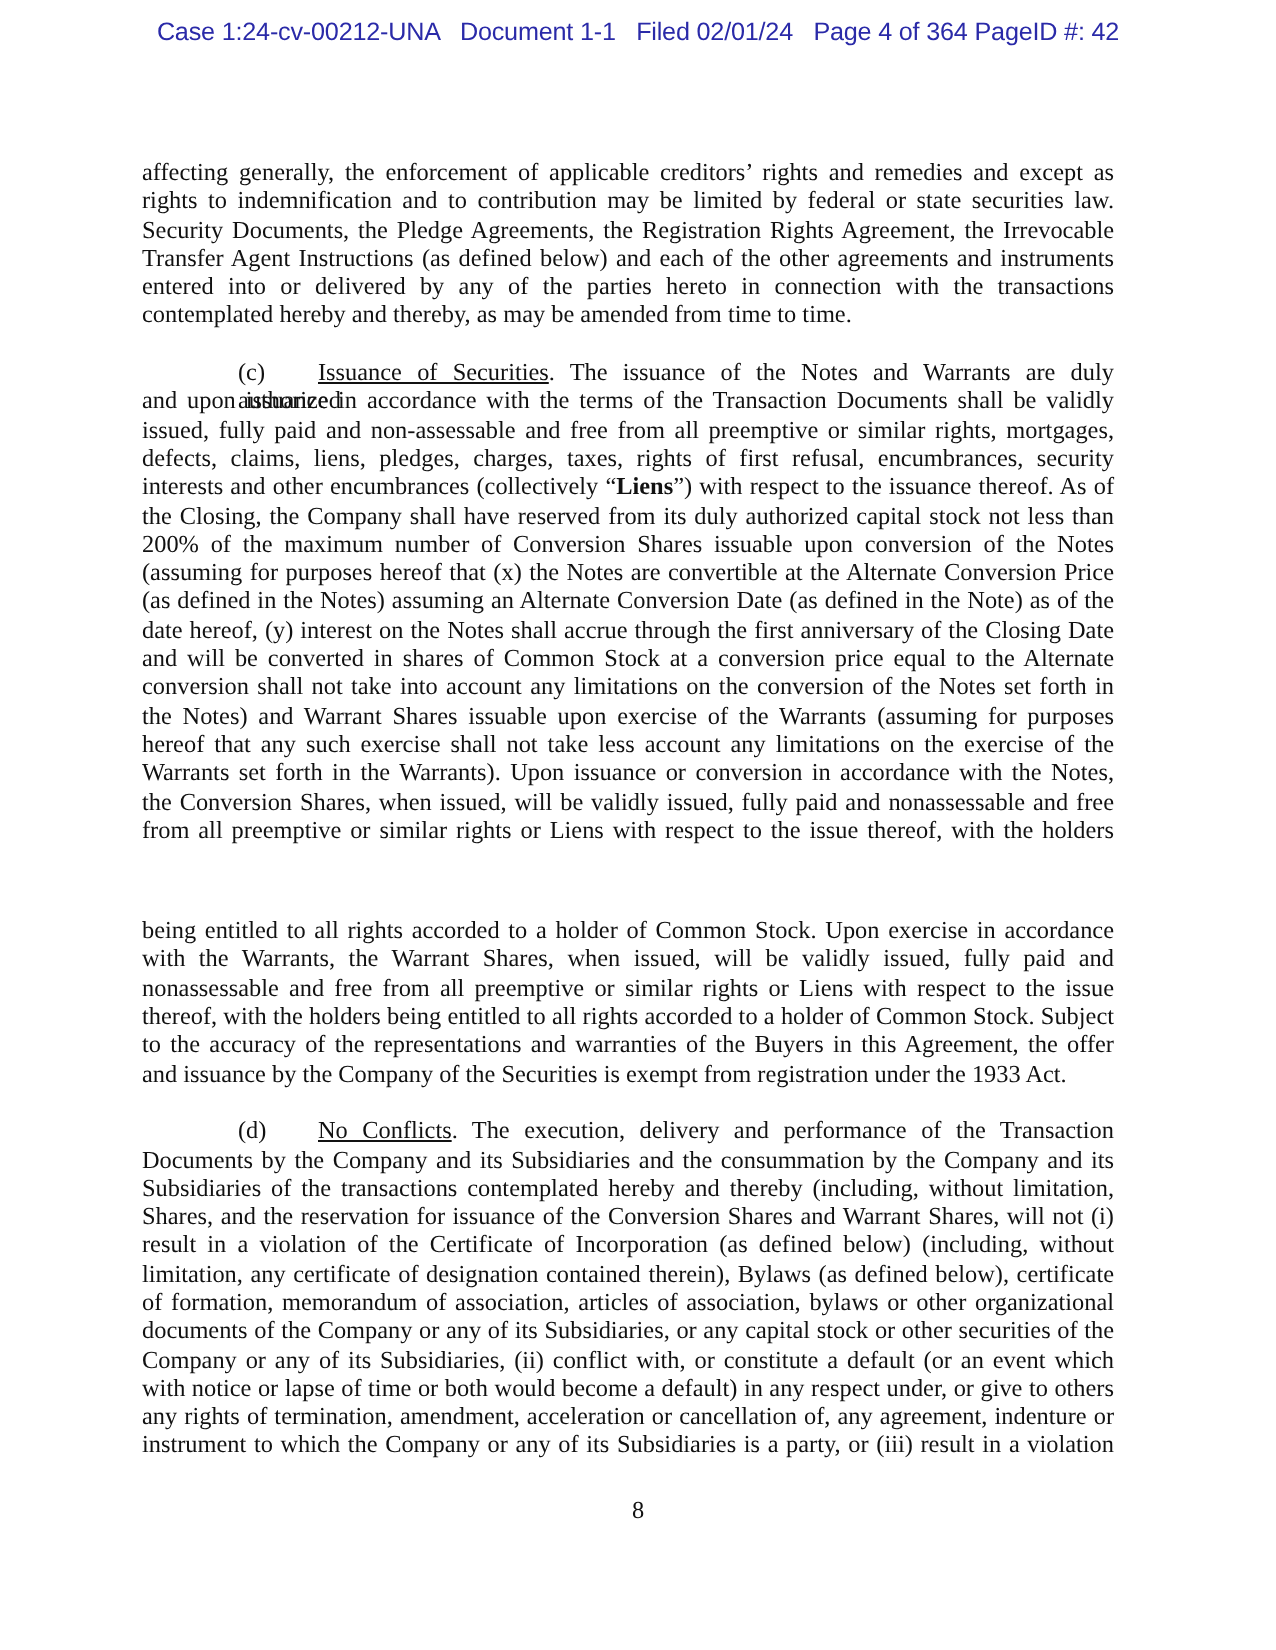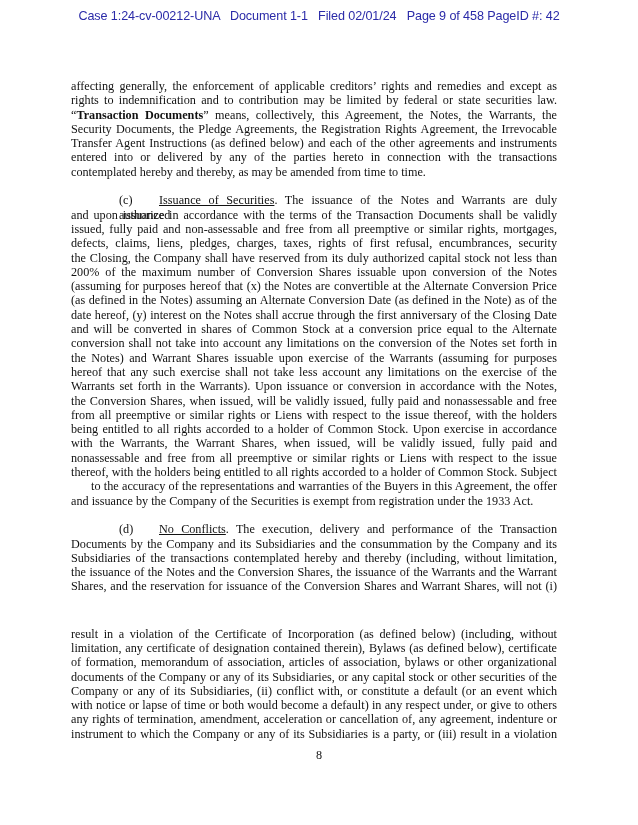--- a/index.html
+++ b/index.html
@@ -24,66 +24,65 @@
   .u { text-decoration: underline; }
   b { font-weight: bold; }
   .page-num {
     position: absolute; top: 748px; left: 0; width: 638px; text-align: center;
     font-family: "Liberation Serif", serif; font-size: 12.2px; color: #111;
   }
 </style>
 </head>
 <body>
 
-<div class="header"><span>Case 1:24-cv-00212-UNA</span>   <span>Document 1-1</span>   <span>Filed 02/01/24</span>   <span>Page 9 of 458</span> <span>PageID #: 42</span></div>
+<div class="header"><span>Case 1:24-cv-00212-UNA</span>   <span>Document 1-1</span>   <span>Filed 02/01/24</span>   <span>Page 4 of 364</span> <span>PageID #: 42</span></div>
 
 <div class="body-text" style="top:79px;">
 
   <div class="para">
     <div class="line" style="white-space: normal;">affecting generally, the enforcement of applicable creditors’ rights and remedies and except as</div>
     <div class="line" style="white-space: normal;">rights to indemnification and to contribution may be limited by federal or state securities law.</div>
-    <div class="line" style="white-space: normal;"><span>“</span><b>Transaction Documents</b><span>” means, collectively, this Agreement, the Notes, the Warrants, the</span></div>
     <div class="line" style="white-space: normal;">Security Documents, the Pledge Agreements, the Registration Rights Agreement, the Irrevocable</div>
     <div class="line" style="white-space: normal;">Transfer Agent Instructions (as defined below) and each of the other agreements and instruments</div>
     <div class="line" style="white-space: normal;">entered into or delivered by any of the parties hereto in connection with the transactions</div>
     <div class="line last">contemplated hereby and thereby, as may be amended from time to time.</div>
   </div>
 
   <div class="para">
     <div class="line indent" style="white-space: normal;"><span class="label-c">(c)</span><span class="u">Issuance of Securities</span><span>. The issuance of the Notes and Warrants are duly authorized</span></div>
     <div class="line" style="white-space: normal;">and upon issuance in accordance with the terms of the Transaction Documents shall be validly</div>
     <div class="line" style="white-space: normal;">issued, fully paid and non-assessable and free from all preemptive or similar rights, mortgages,</div>
     <div class="line" style="white-space: normal;">defects, claims, liens, pledges, charges, taxes, rights of first refusal, encumbrances, security</div>
+    <div class="line" style="white-space: normal;"><span>interests and other encumbrances (collectively “</span><b>Liens</b><span>”) with respect to the issuance thereof. As of</span></div>
     <div class="line" style="white-space: normal;">the Closing, the Company shall have reserved from its duly authorized capital stock not less than</div>
     <div class="line" style="white-space: normal;">200% of the maximum number of Conversion Shares issuable upon conversion of the Notes</div>
     <div class="line" style="white-space: normal;">(assuming for purposes hereof that (x) the Notes are convertible at the Alternate Conversion Price</div>
     <div class="line" style="white-space: normal;">(as defined in the Notes) assuming an Alternate Conversion Date (as defined in the Note) as of the</div>
     <div class="line" style="white-space: normal;">date hereof, (y) interest on the Notes shall accrue through the first anniversary of the Closing Date</div>
     <div class="line" style="white-space: normal;">and will be converted in shares of Common Stock at a conversion price equal to the Alternate</div>
     <div class="line" style="white-space: normal;">conversion shall not take into account any limitations on the conversion of the Notes set forth in</div>
     <div class="line" style="white-space: normal;">the Notes) and Warrant Shares issuable upon exercise of the Warrants (assuming for purposes</div>
     <div class="line" style="white-space: normal;">hereof that any such exercise shall not take less account any limitations on the exercise of the</div>
     <div class="line" style="white-space: normal;">Warrants set forth in the Warrants). Upon issuance or conversion in accordance with the Notes,</div>
     <div class="line" style="white-space: normal;">the Conversion Shares, when issued, will be validly issued, fully paid and nonassessable and free</div>
     <div class="line" style="white-space: normal;">from all preemptive or similar rights or Liens with respect to the issue thereof, with the holders</div>
-    <div class="line" style="white-space: normal;">being entitled to all rights accorded to a holder of Common Stock. Upon exercise in accordance</div>
+    <div class="line" style="white-space: normal; margin-top: 36px;">being entitled to all rights accorded to a holder of Common Stock. Upon exercise in accordance</div>
     <div class="line" style="white-space: normal;">with the Warrants, the Warrant Shares, when issued, will be validly issued, fully paid and</div>
     <div class="line" style="white-space: normal;">nonassessable and free from all preemptive or similar rights or Liens with respect to the issue</div>
     <div class="line" style="white-space: normal;">thereof, with the holders being entitled to all rights accorded to a holder of Common Stock. Subject</div>
-    <div class="line" style="white-space: normal; margin-left: 20px;">to the accuracy of the representations and warranties of the Buyers in this Agreement, the offer</div>
+    <div class="line" style="white-space: normal;">to the accuracy of the representations and warranties of the Buyers in this Agreement, the offer</div>
     <div class="line last">and issuance by the Company of the Securities is exempt from registration under the 1933 Act.</div>
   </div>
 
   <div class="para">
     <div class="line indent" style="white-space: normal;"><span class="label-c">(d)</span><span class="u">No Conflicts</span><span>. The execution, delivery and performance of the Transaction</span></div>
     <div class="line" style="white-space: normal;">Documents by the Company and its Subsidiaries and the consummation by the Company and its</div>
     <div class="line" style="white-space: normal;">Subsidiaries of the transactions contemplated hereby and thereby (including, without limitation,</div>
-    <div class="line" style="white-space: normal;">the issuance of the Notes and the Conversion Shares, the issuance of the Warrants and the Warrant</div>
     <div class="line" style="white-space: normal;">Shares, and the reservation for issuance of the Conversion Shares and Warrant Shares, will not (i)</div>
-    <div class="line" style="white-space: normal; margin-top: 33px;">result in a violation of the Certificate of Incorporation (as defined below) (including, without</div>
+    <div class="line" style="white-space: normal;">result in a violation of the Certificate of Incorporation (as defined below) (including, without</div>
     <div class="line" style="white-space: normal;">limitation, any certificate of designation contained therein), Bylaws (as defined below), certificate</div>
     <div class="line" style="white-space: normal;">of formation, memorandum of association, articles of association, bylaws or other organizational</div>
     <div class="line" style="white-space: normal;">documents of the Company or any of its Subsidiaries, or any capital stock or other securities of the</div>
     <div class="line" style="white-space: normal;">Company or any of its Subsidiaries, (ii) conflict with, or constitute a default (or an event which</div>
     <div class="line" style="white-space: normal;">with notice or lapse of time or both would become a default) in any respect under, or give to others</div>
     <div class="line" style="white-space: normal;">any rights of termination, amendment, acceleration or cancellation of, any agreement, indenture or</div>
     <div class="line" style="white-space: normal;">instrument to which the Company or any of its Subsidiaries is a party, or (iii) result in a violation</div>
   </div>
 </div>
 

